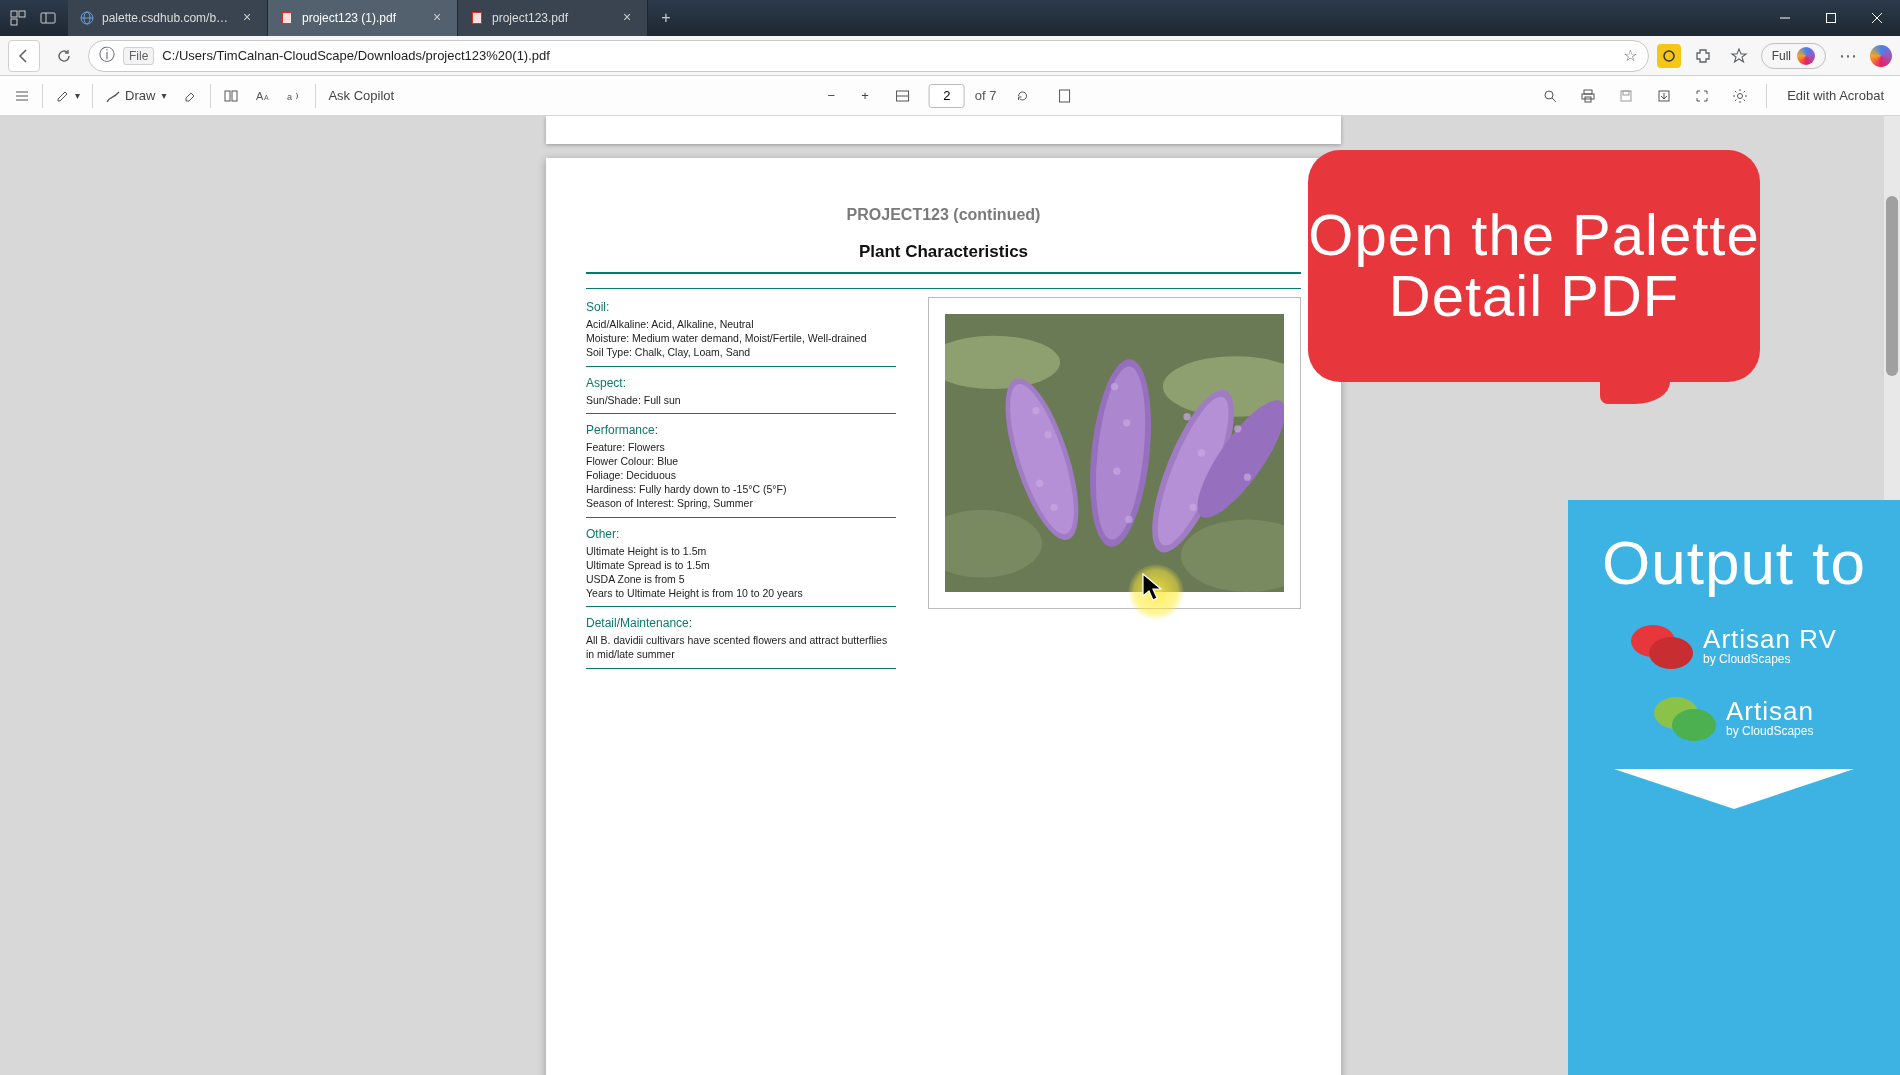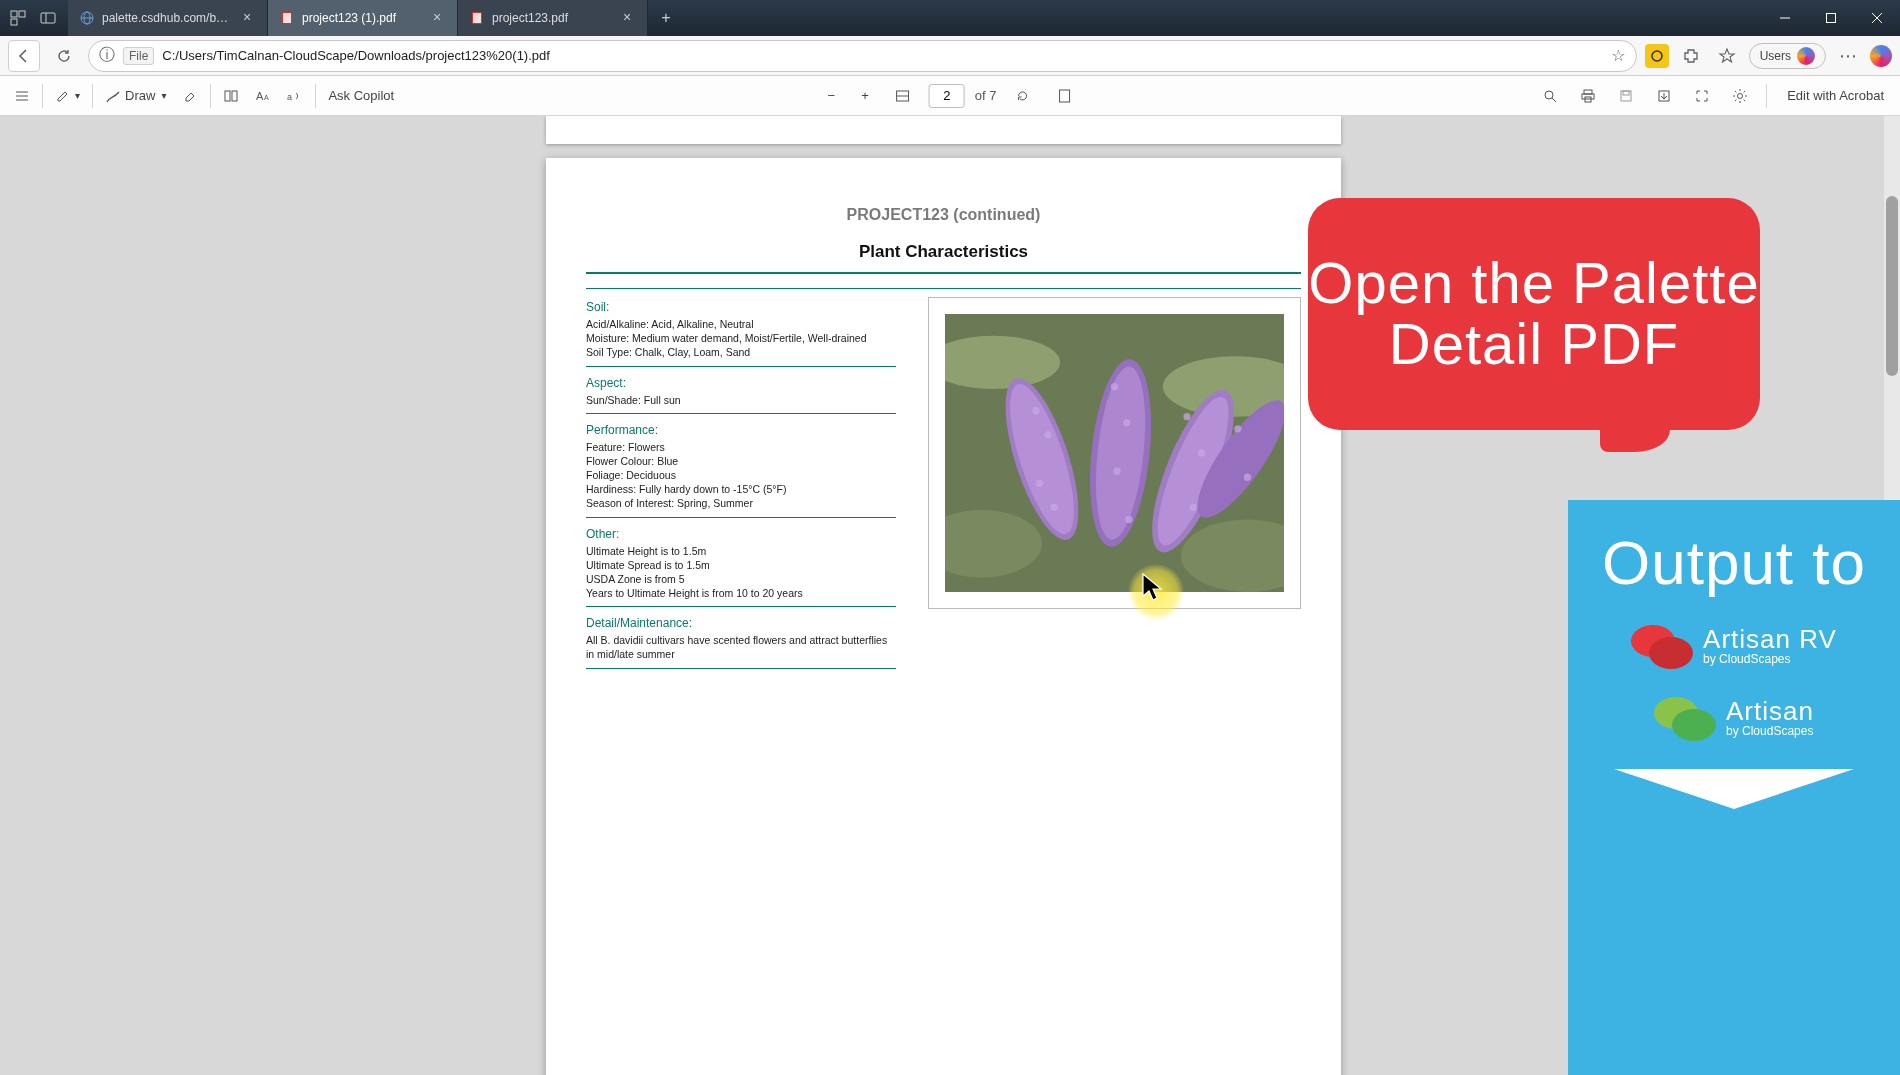--- a/index.html
+++ b/index.html
@@ -60,21 +60,21 @@
     .content-row { display: flex; gap: 32px; }
     .left-col { flex: 0 0 310px; }
     .section { margin-bottom: 6px;}
     .section-title { color: #0a7a6a; font-size: 12px; padding: 3px 0; }
     .section-body { font-size: 10.5px; color: #222; line-height: 1.35; padding-bottom:6px;}
     .hr-sec { border: none; border-top: 1px solid #0a7a6a; }
     .img-frame { flex: 1; border: 1px solid #bbb; padding: 16px; height: 312px; display:flex; align-items:center; justify-content:center;}
     .plant-photo { width: 100%; height: 100%; background:#8a7fa8; position:relative; overflow:hidden;}
 
     
-    .overlay-red { position: absolute; left: 1308px; top: 150px; width: 452px; height: 232px; background: #e8373c; border-radius: 32px; display: flex; align-items: center; justify-content: center; color: #fff; font-family: Impact, 'Arial Black', sans-serif; font-size: 58px; line-height: 1.05; text-align: center; font-weight: 400; letter-spacing:1px;margin-top:48px;}
+    .overlay-red { position: absolute; left: 1308px; top: 150px; width: 452px; height: 232px; background: #e8373c; border-radius: 32px; display: flex; align-items: center; justify-content: center; color: #fff; font-family: Impact, 'Arial Black', sans-serif; font-size: 58px; line-height: 1.05; text-align: center; font-weight: 400; letter-spacing:1px;}
     .overlay-red::after{content:""; position:absolute; bottom:-22px; right:90px; width:70px; height:44px; background:#e8373c; border-radius:50% 50% 50% 8px;}
     .overlay-blue { position: absolute; left: 1568px; top: 500px; width: 332px; height: 575px; background: #3db3e3; color: #fff; padding: 30px 18px 0 18px; font-family: Impact, 'Arial Black', sans-serif; text-align:center;}
     .overlay-blue .big { font-size: 62px; line-height: 1.05; letter-spacing:1px;}
     .logo-row { display:flex; align-items:center; gap:12px; margin-top:30px; justify-content:center;}
     .logo-shape { width:60px; height:42px; position:relative;}
     .logo-shape .c1{position:absolute; width:44px;height:32px;background:#e8373c;border-radius:50%;top:0;left:0;}
     .logo-shape .c2{position:absolute; width:44px;height:32px;background:#c72d31;border-radius:50%;top:12px;left:18px;}
     .logo-shape.green .c1{background:#8bc34a;}
     .logo-shape.green .c2{background:#4caf50;}
     .logo-text { text-align:left;}
@@ -189,21 +189,21 @@
       <svg width="18" height="18" viewBox="0 0 18 18">
         <path d="M6 3h6v3h3v6h-3v3H6v-3H3V6h3z" fill="none" stroke="#5f6368" stroke-width="1.3"></path>
       </svg>
     </div>
   <div class="ext-icon">
       <svg width="18" height="18" viewBox="0 0 18 18">
         <path d="M9 2l2 5h5l-4 3 1.5 5L9 12l-4.5 3L6 10 2 7h5z" fill="none" stroke="#5f6368" stroke-width="1.1"></path>
       </svg>
     </div>
   <div class="work-pill">
-    <span>Users</span>
+    <span>Full</span>
     <div class="work-swirl"></div>
   </div>
   <div class="ext-icon" style="font-size:18px;color:#5f6368;">⋯</div>
   <div class="copilot-swirl"></div>
 </div>
 
 <div class="pdftoolbar">
   <div class="tb-btn">
       <svg width="16" height="16" viewBox="0 0 16 16">
         <line x1="2" y1="4" x2="14" y2="4" stroke="#555"></line>

